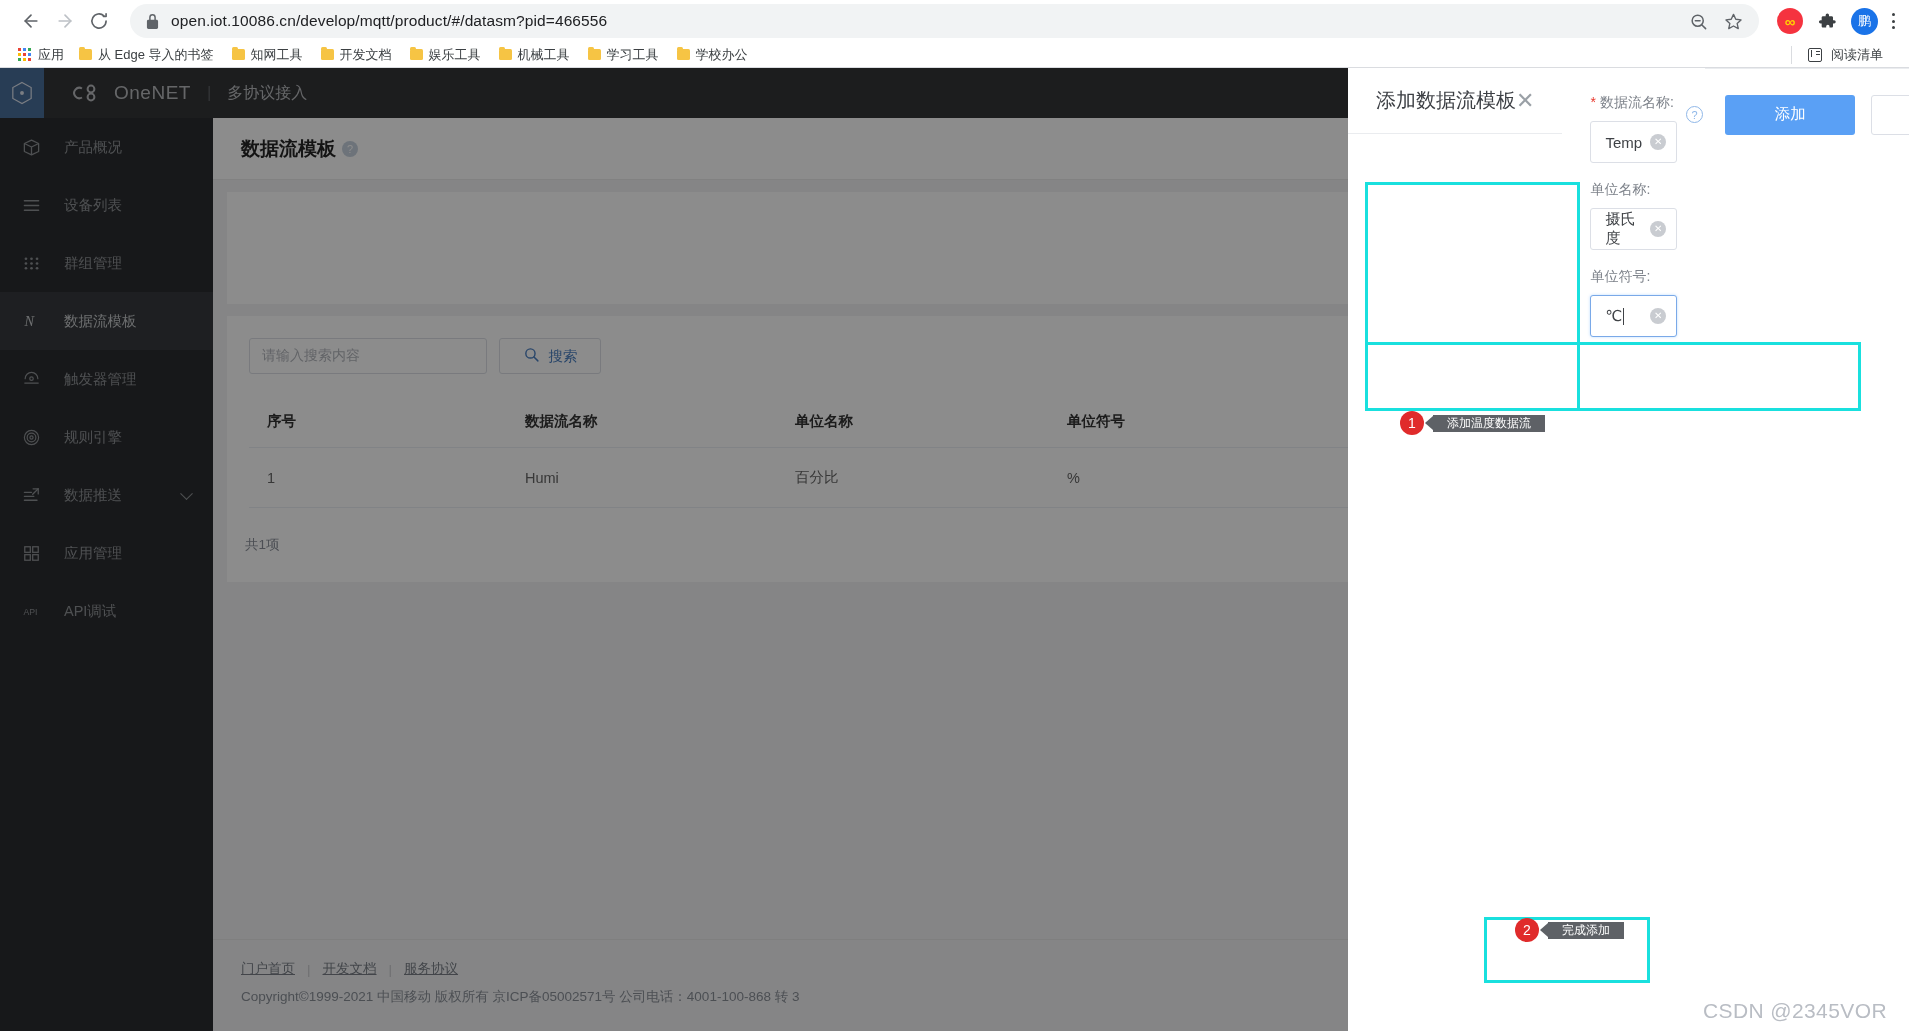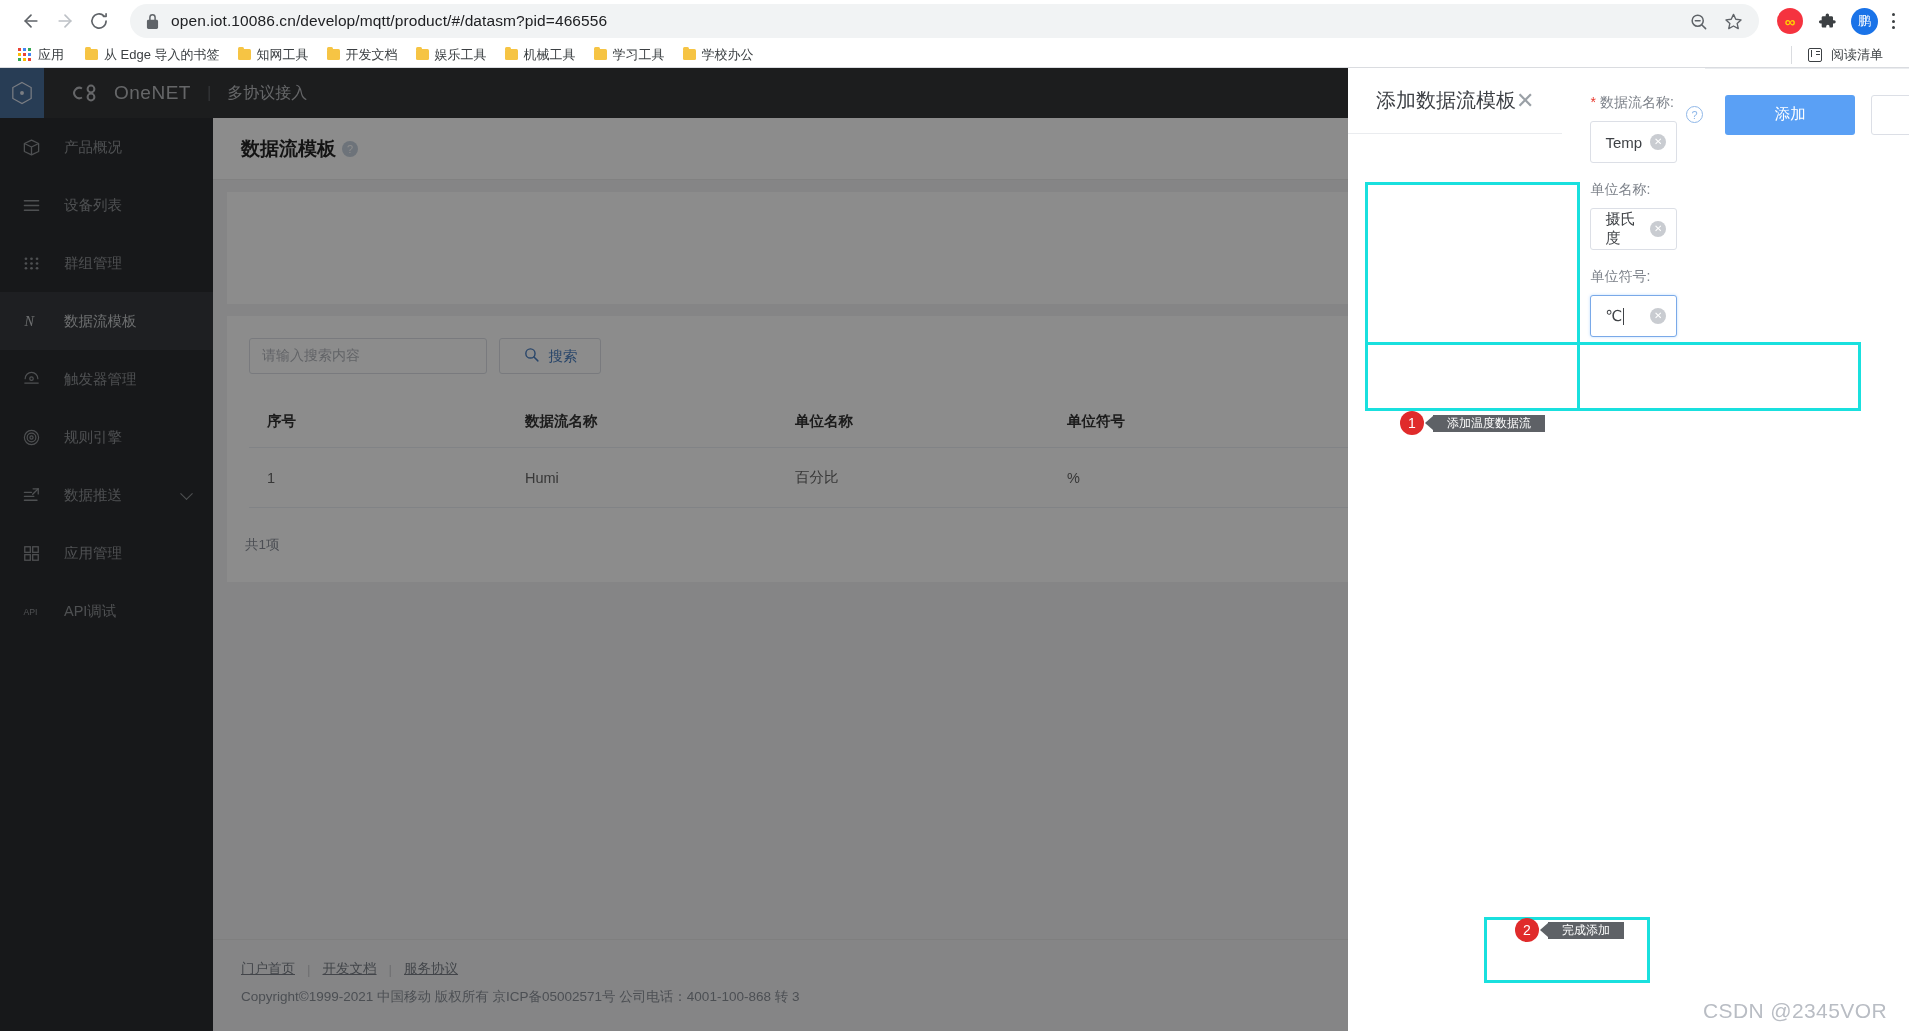--- a/index.html
+++ b/index.html
@@ -54,21 +54,21 @@
   .kebab { color: #3c4043; display: flex; font-size: 20px; line-height: 0.6;
     flex-direction: column; align-items: center; }
   .kebab i { width: 3px; height: 3px; background: #3c4043; border-radius: 50%;
     display: block; margin: 1.6px 0; }
 
   .bm-row {
     position: absolute; left: 0; top: 42px; width: 1909px; height: 26px;
     display: flex; align-items: center; padding: 0 12px; gap: 0;
     border-bottom: 1px solid #dadce0;
   }
-  .bm-apps { display: flex; align-items: center; gap: 7px; margin-right: 6px;
+  .bm-apps { display: flex; align-items: center; gap: 7px; 
     padding: 2px 6px; }
   .apps-grid { width: 13px; height: 13px; display: grid;
     grid-template-columns: repeat(3,3px); grid-template-rows: repeat(3,3px);
     gap: 2px; }
   .apps-grid i { width: 3px; height: 3px; display: block; }
   .bm-item { display: flex; align-items: center; gap: 6px; padding: 2px 9px;
     white-space: nowrap; }
   .folder {
     width: 13px; height: 11px; background: #f6c444; border-radius: 1.5px;
     position: relative; flex: 0 0 auto;

